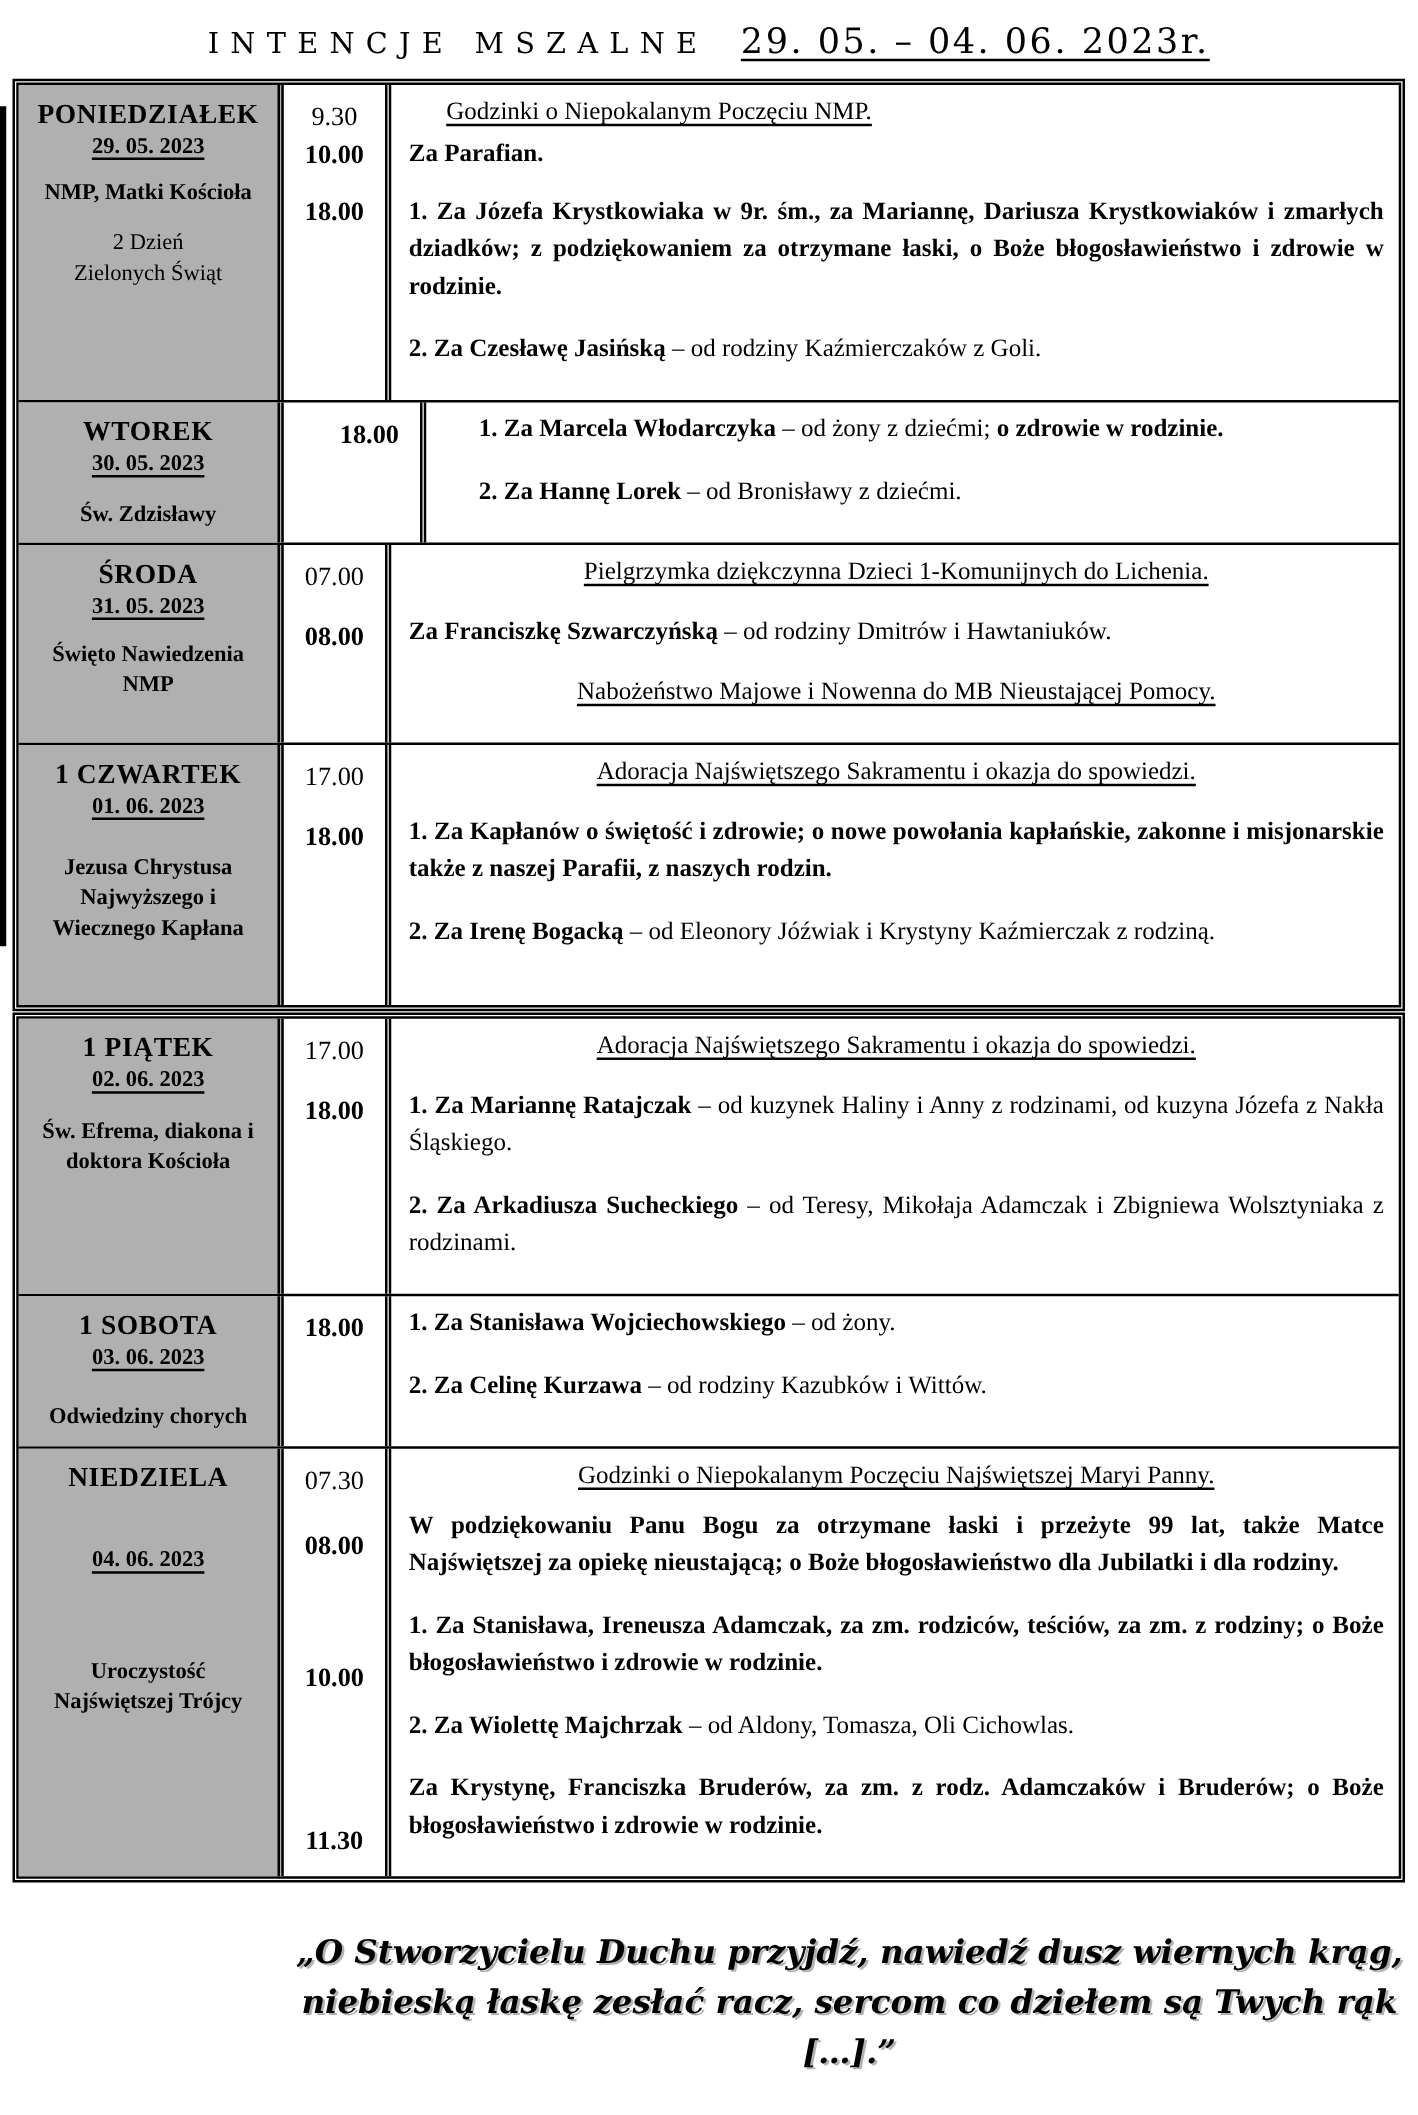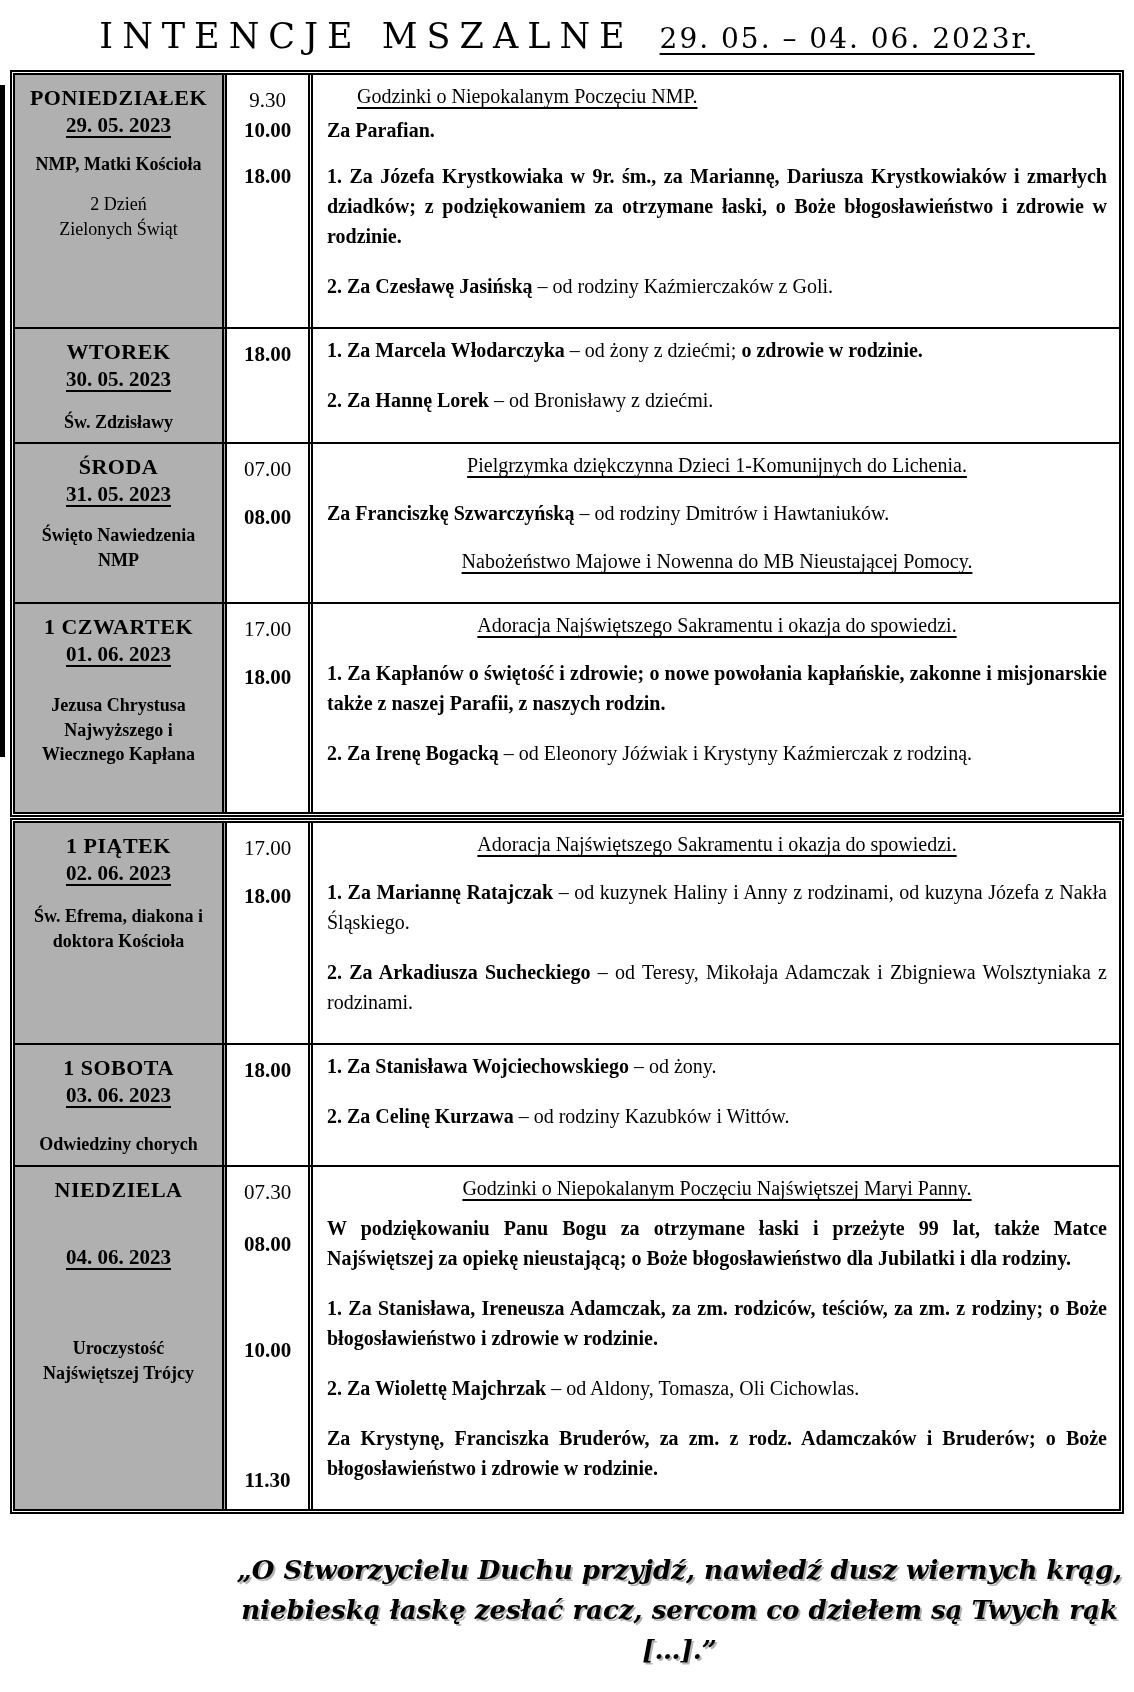--- a/index.html
+++ b/index.html
@@ -3,35 +3,35 @@
 <meta charset="utf-8">
 <style>
   html,body{margin:0;padding:0;background:#fff;}
   body{width:1134px;height:1692px;position:relative;overflow:hidden;
        font-family:"DejaVu Serif","Liberation Serif",serif;color:#000;}
   .page-edge{position:absolute;left:0;top:85px;width:5px;height:672px;background:#000;}
 
   
   .titlebar{display:flex;justify-content:center;align-items:baseline;gap:26px;
             margin:16px 0 14px 0;}
-  .title-main{font-size:35px;letter-spacing:9px;font-weight:500;white-space:nowrap;}
+  .title-main{font-size:23px;letter-spacing:9px;font-weight:500;white-space:nowrap;}
   .title-dates{font-size:28px;letter-spacing:2px;text-decoration:underline;
                text-underline-offset:5px;text-decoration-thickness:2px;white-space:nowrap;}
 
   
   .tablewrap{margin:0 10px;}
   .masstable{border:5px double #000;font-family:Liberation Serif, serif;}
   .masstable + .masstable{margin-top:1px;}
   .row{display:flex;border-top:2px solid #000;}
   .row:first-child{border-top:none;}
 
   .day{width:212px;flex:0 0 212px;background:#b0b0b0;border-right:5px double #000;
        text-align:center;padding:10px 6px 8px 6px;box-sizing:border-box;}
   .day-name{font-size:22px;font-weight:bold;letter-spacing:0.5px;}
-  .day-date{font-size:21px;font-weight:bold;text-decoration:underline;
+  .day-date{font-size:18px;font-weight:bold;text-decoration:underline;
             text-underline-offset:4px;text-decoration-thickness:2px;margin-top:2px;}
   .note{font-size:18px;font-weight:bold;white-space:pre-line;line-height:1.35;}
   .note.light{font-weight:normal;}
 
   .time{width:86px;flex:0 0 86px;border-right:5px double #000;text-align:center;
         padding-top:6px;box-sizing:border-box;}
   .t{font-size:21px;line-height:30px;}
   .t.b{font-weight:bold;}
 
   .main{flex:1;padding:6px 12px 6px 14px;box-sizing:border-box;
@@ -76,21 +76,21 @@
         <div class="t b" style="margin-top:16px;">18.00</div>
       </div>
       <div class="main">
         <p class="hd left" style="margin-bottom:4px;">Godzinki o Niepokalanym Poczęciu NMP.</p>
         <p class="b" style="margin-bottom:16px;">Za Parafian.</p>
         <p class="j b">1. Za Józefa Krystkowiaka w 9r. śm., za Mariannę, Dariusza Krystkowiaków i zmarłych dziadków; z podziękowaniem za otrzymane łaski, o Boże błogosławieństwo i zdrowie w rodzinie.</p>
         <p class="j"><span class="b">2. Za Czesławę Jasińską</span><span> – od rodziny Kaźmierczaków z Goli.</span></p>
       </div>
     </div>
 
-    <div class="row" style="min-height:110px;">
+    <div class="row" style="min-height:110px;gap:28px;">
       <div class="day">
         <div class="day-name">WTOREK</div>
         <div class="day-date">30. 05. 2023</div>
         <div class="note" style="margin-top:18px;">Św. Zdzisławy</div>
       </div>
       <div class="time">
         <div class="t b" style="margin-top:4px;">18.00</div>
       </div>
       <div class="main">
         <p class="j"><span class="b">1. Za Marcela Włodarczyka</span><span> – od żony z dziećmi; </span><span class="b">o zdrowie w rodzinie.</span></p>

